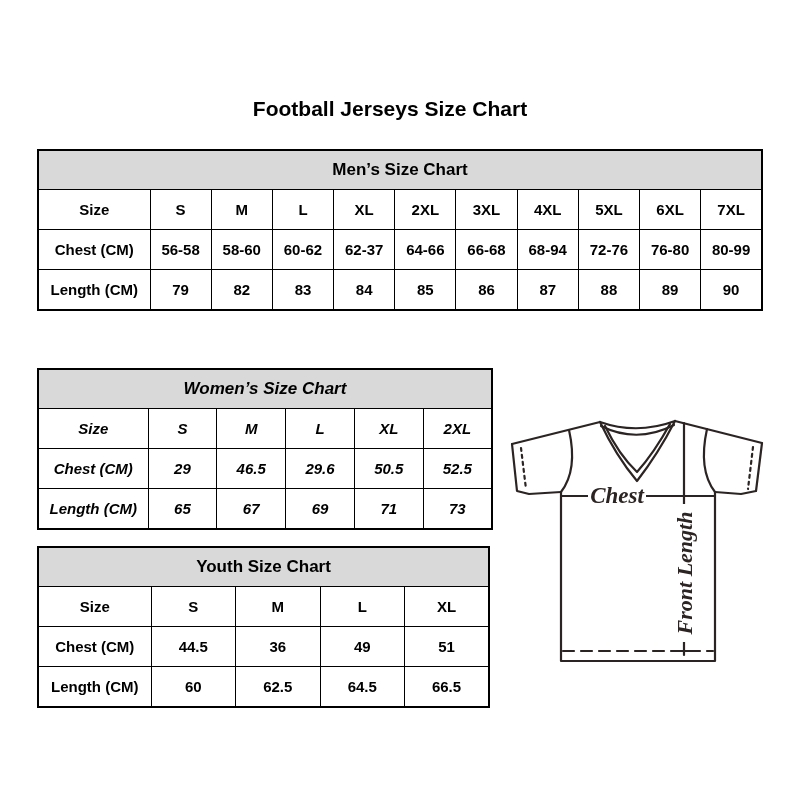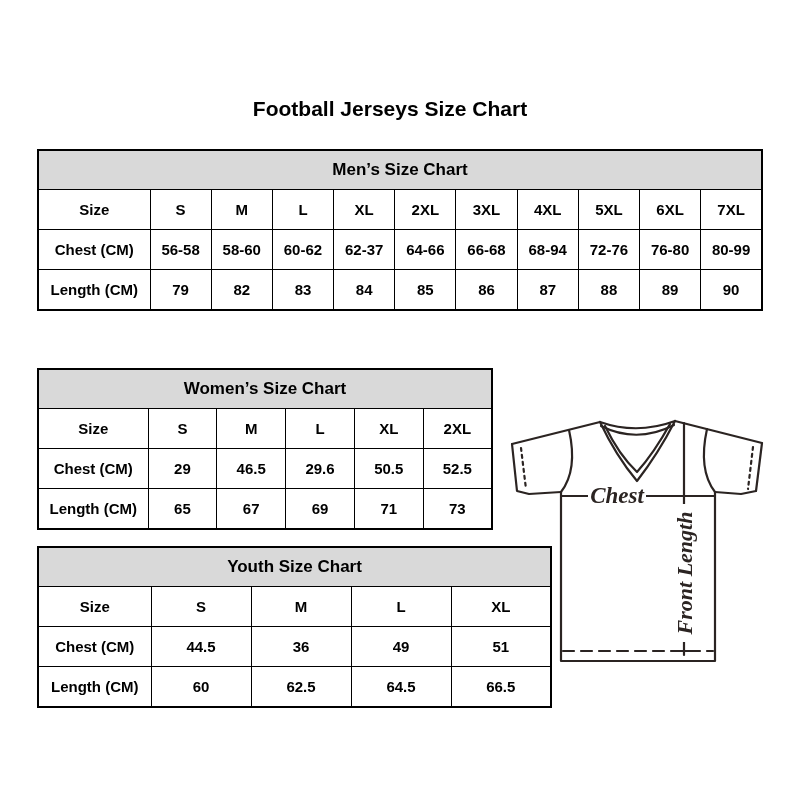--- a/index.html
+++ b/index.html
@@ -19,22 +19,22 @@
   table.size-table th, table.size-table td {
     border:1px solid #000; text-align:center; vertical-align:middle;
     font-weight:bold; font-size:15px; color:#000; padding:0;
     overflow:hidden; white-space:nowrap;
   }
   table.size-table th.chart-header {
     background:#d9d9d9; font-size:17px; height:38px;
   }
   table.size-table td { height:39px; }
   #men-table   { left:37px;  top:149px; width:726px; }
-  #women-table { left:37px;  top:368px; width:456px; }
-  #youth-table { left:37px;  top:546px; width:515px; }
+  #women-table { left:37px;  top:368px; width:456px;font-style:italic; }
+  #youth-table { left:37px;  top:546px; width:453px; }
   #men-table   col.label-col { width:112px; }
   #women-table col.label-col { width:110px; }
   #youth-table col.label-col { width:113px; }
   .jersey-svg { position:absolute; left:500px; top:408px; }
   .measure-text {
     font-family:"Liberation Serif", serif;
     font-style:italic; font-weight:bold; fill:#2b2422;
   }
 </style>
 </head>

